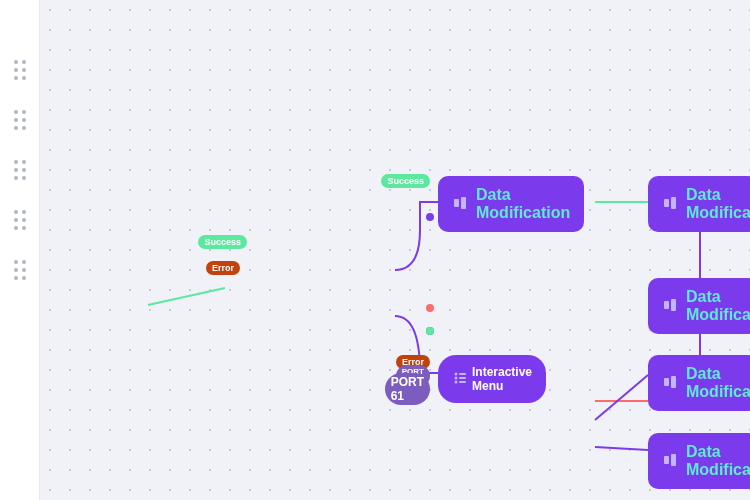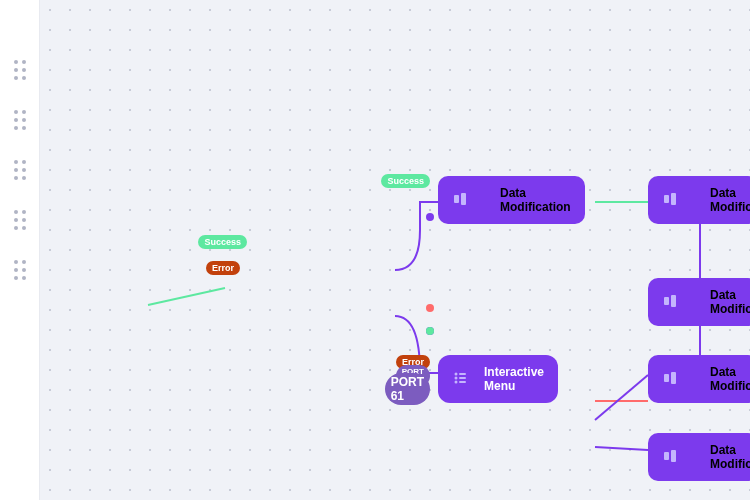--- a/index.html
+++ b/index.html
@@ -79,34 +79,33 @@
       display: flex;
       align-items: center;
       gap: 8px;
       position: absolute;
     }
     .node-data .icon {
       font-size: 14px;
       color: #c4b5fd;
     }
     .node-data .label {
-      font-size: 12px;
+      font-size: 16px;
       font-weight: 600;
-      color: #000000;
-      margin-left: 24px;
+      color: #5eead4;
     }
 
     
     .node-interactive {
       background: #7c3aed;
-      border-radius: 12px;
+      border-radius: 18px;
       padding: 10px 14px;
       display: flex;
       align-items: center;
-      gap: 16px;
+      gap: 4px;
       position: absolute;
     }
     .node-interactive .icon {
       font-size: 14px;
       color: #c4b5fd;
     }
     .node-interactive .label {
       font-size: 12px;
       font-weight: 600;
       color: #fff;

